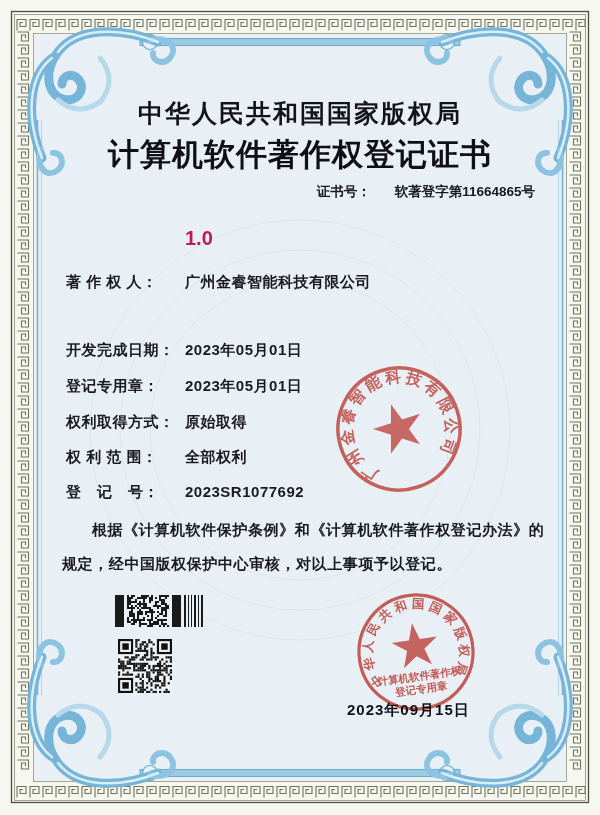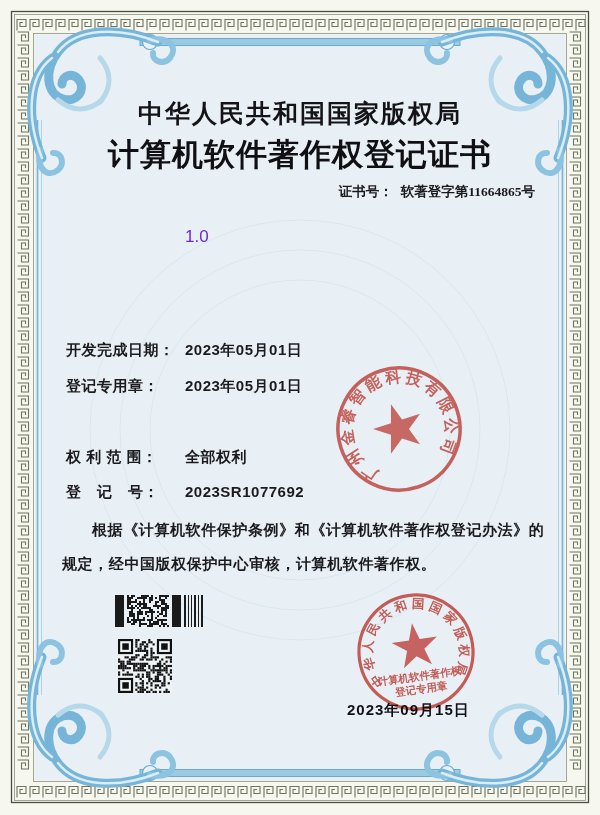--- a/index.html
+++ b/index.html
@@ -8,24 +8,24 @@
     background:#f6f7ef;
     font-family:"Liberation Sans","DejaVu Sans",sans-serif;
     color:#1c1c20;
   }
   svg{display:block;}
   .layer{position:absolute;left:0;top:0;pointer-events:none;}
   .abs{position:absolute;white-space:nowrap;}
   .title{left:0;right:0;top:97px;text-align:center;font-size:25px;font-weight:bold;letter-spacing:2px;color:#141418;}
   .subtitle{left:0;right:0;top:134px;text-align:center;font-size:31px;font-weight:bold;letter-spacing:1px;color:#101014;}
   .certno{left:0;top:183px;width:535px;text-align:right;font-size:13.5px;font-weight:bold;color:#1a1a1e;}
-  .certno .num{margin-left:8px;font-family:Liberation Serif, serif;}
+  .certno .num{margin-left:24px;}
   .frow{left:66px;display:flex;font-size:15px;font-weight:bold;letter-spacing:0.5px;color:#1b1b1f;}
   .frow .lbl{width:119px;flex:none;}
-  .v2{left:185px;font-size:17px;font-weight:normal;color:#6d28d9;}
+  .v2{left:185px;font-size:20px;font-weight:bold;color:#be185d;}
   .stmt{font-size:15px;font-weight:600;letter-spacing:0.6px;color:#1b1b1f;}
   .issue-date{left:347px;top:701px;font-size:15px;font-weight:bold;letter-spacing:1px;color:#111116;}
   .seal-text text{font-weight:bold;}
 </style>
 </head>
 <body>
 
 <div id="page">
 
   <svg class="layer" width="600" height="815" viewBox="0 0 600 815">
@@ -286,39 +286,47 @@
   <div class="abs title">中华人民共和国国家版权局</div>
   <div class="abs subtitle">计算机软件著作权登记证书</div>
   <div class="abs certno">
     <span>证书号：</span><span class="num">软著登字第11664865号</span>
   </div>
 
   <div class="abs frow" style="top:206px">
   </div>
   <div class="abs v2" style="top:227px">1.0</div>
 
+  <div class="abs frow" style="top:273px">
+    <span class="lbl">著 作 权 人：</span>
+    <span class="val">广州金睿智能科技有限公司</span>
+  </div>
   <div class="abs frow" style="top:341px">
     <span class="lbl">开发完成日期：</span>
     <span class="val">2023年05月01日</span>
   </div>
   <div class="abs frow" style="top:377px">
     <span class="lbl">登记专用章：</span>
     <span class="val">2023年05月01日</span>
+  </div>
+  <div class="abs frow" style="top:413px">
+    <span class="lbl">权利取得方式：</span>
+    <span class="val">原始取得</span>
   </div>
   <div class="abs frow" style="top:448px">
     <span class="lbl">权 利 范 围：</span>
     <span class="val">全部权利</span>
   </div>
   <div class="abs frow" style="top:483px">
     <span class="lbl">登　记　号：</span>
     <span class="val">2023SR1077692</span>
   </div>
 
   <div class="abs stmt" style="left:92px;top:521px">根据《计算机软件保护条例》和《计算机软件著作权登记办法》的</div>
-  <div class="abs stmt" style="left:62px;top:555px">规定，经中国版权保护中心审核，计算机软件著作权。</div>
+  <div class="abs stmt" style="left:62px;top:555px">规定，经中国版权保护中心审核，对以上事项予以登记。</div>
 
   <div class="abs issue-date">2023年09月15日</div>
 
   <svg id="barcode-svg" class="layer" style="left:115px;top:595px" width="88" height="32" viewBox="0 0 88 32">
       <rect x="0" y="0" width="9" height="32" fill="#1a1a1a"></rect>
       <rect x="12" y="0" width="2" height="2" fill="#1a1a1a"></rect>
       <rect x="12" y="2" width="2" height="2" fill="#1a1a1a"></rect>
       <rect x="12" y="4" width="2" height="2" fill="#1a1a1a"></rect>
       <rect x="12" y="6" width="2" height="2" fill="#1a1a1a"></rect>
       <rect x="12" y="8" width="2" height="2" fill="#1a1a1a"></rect>

